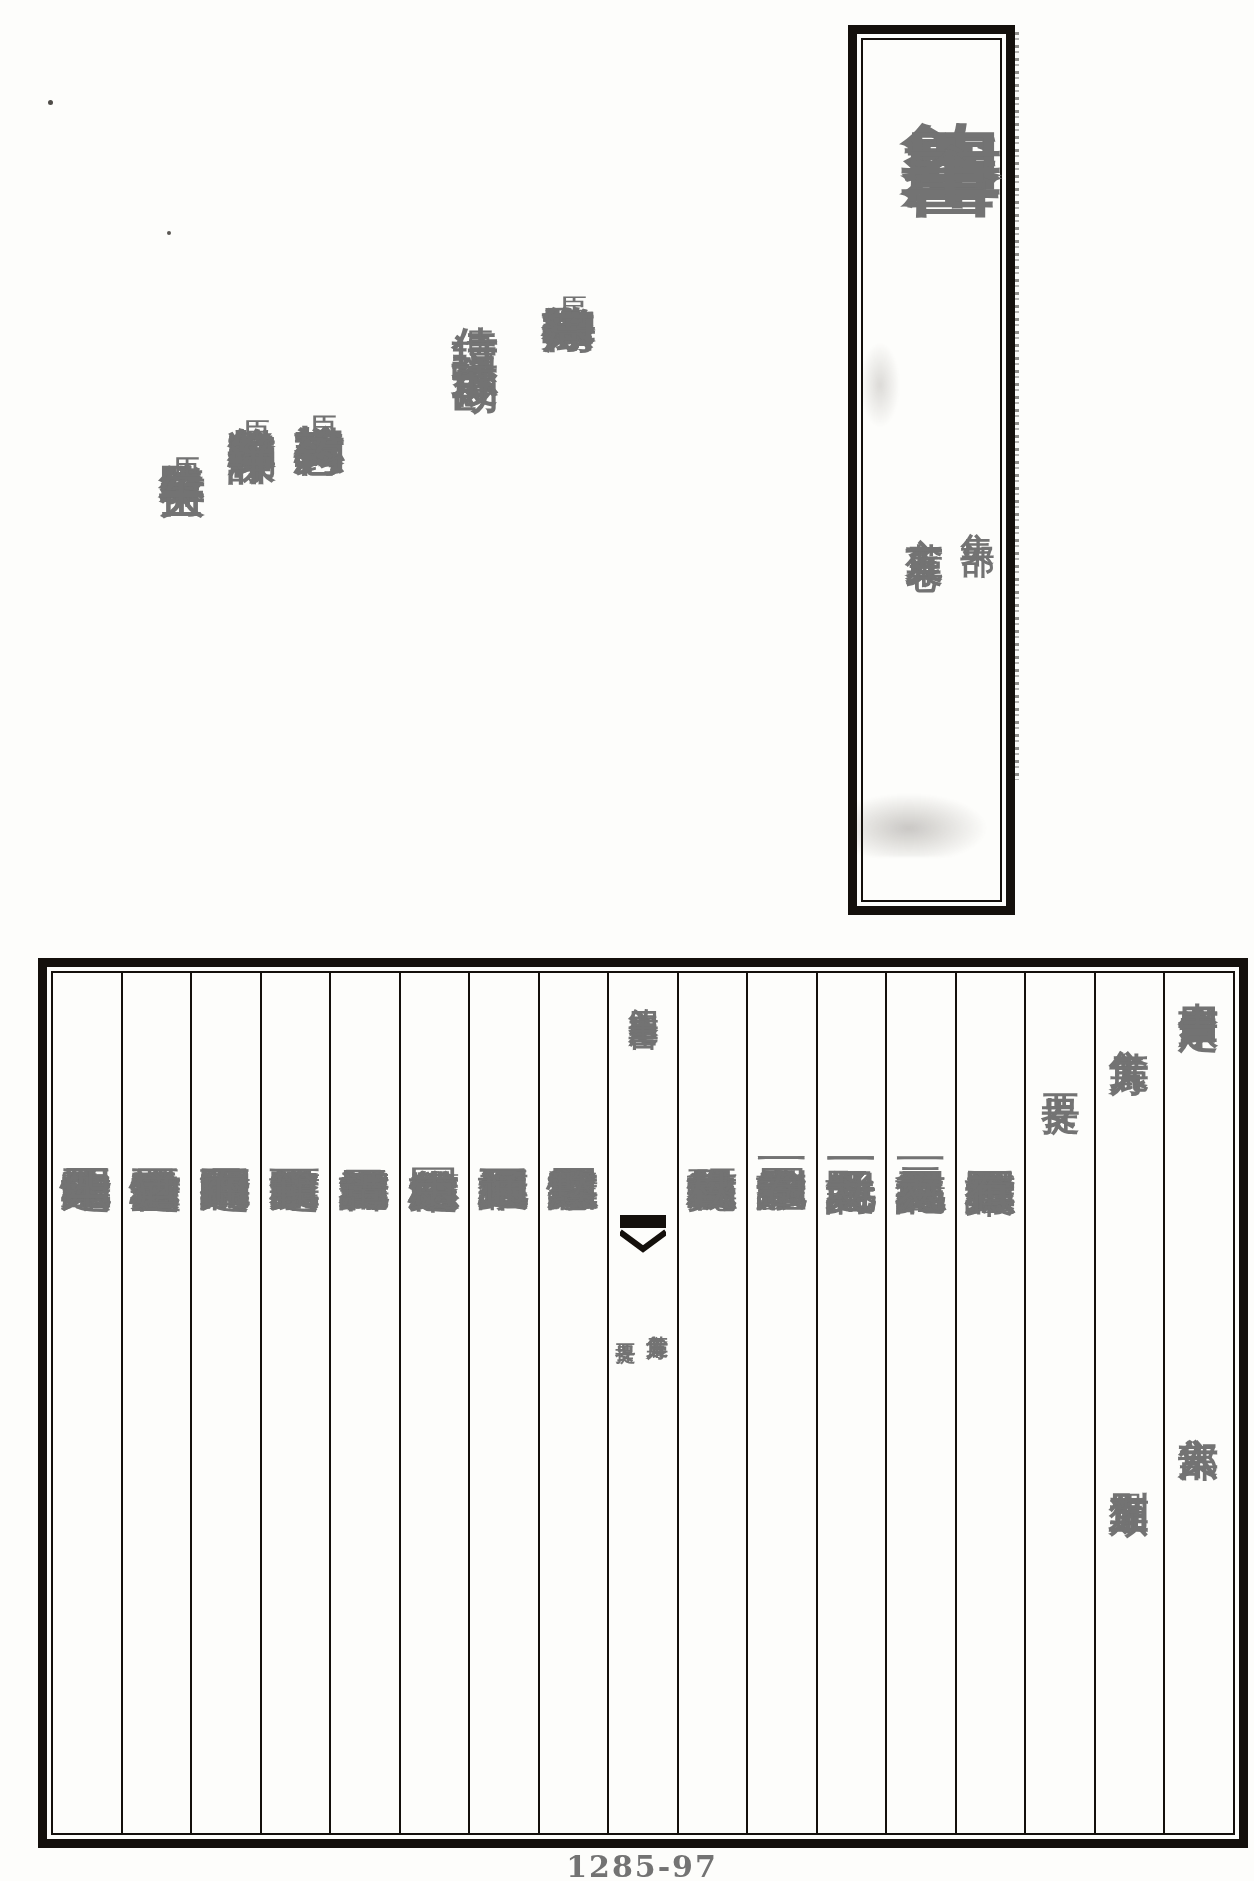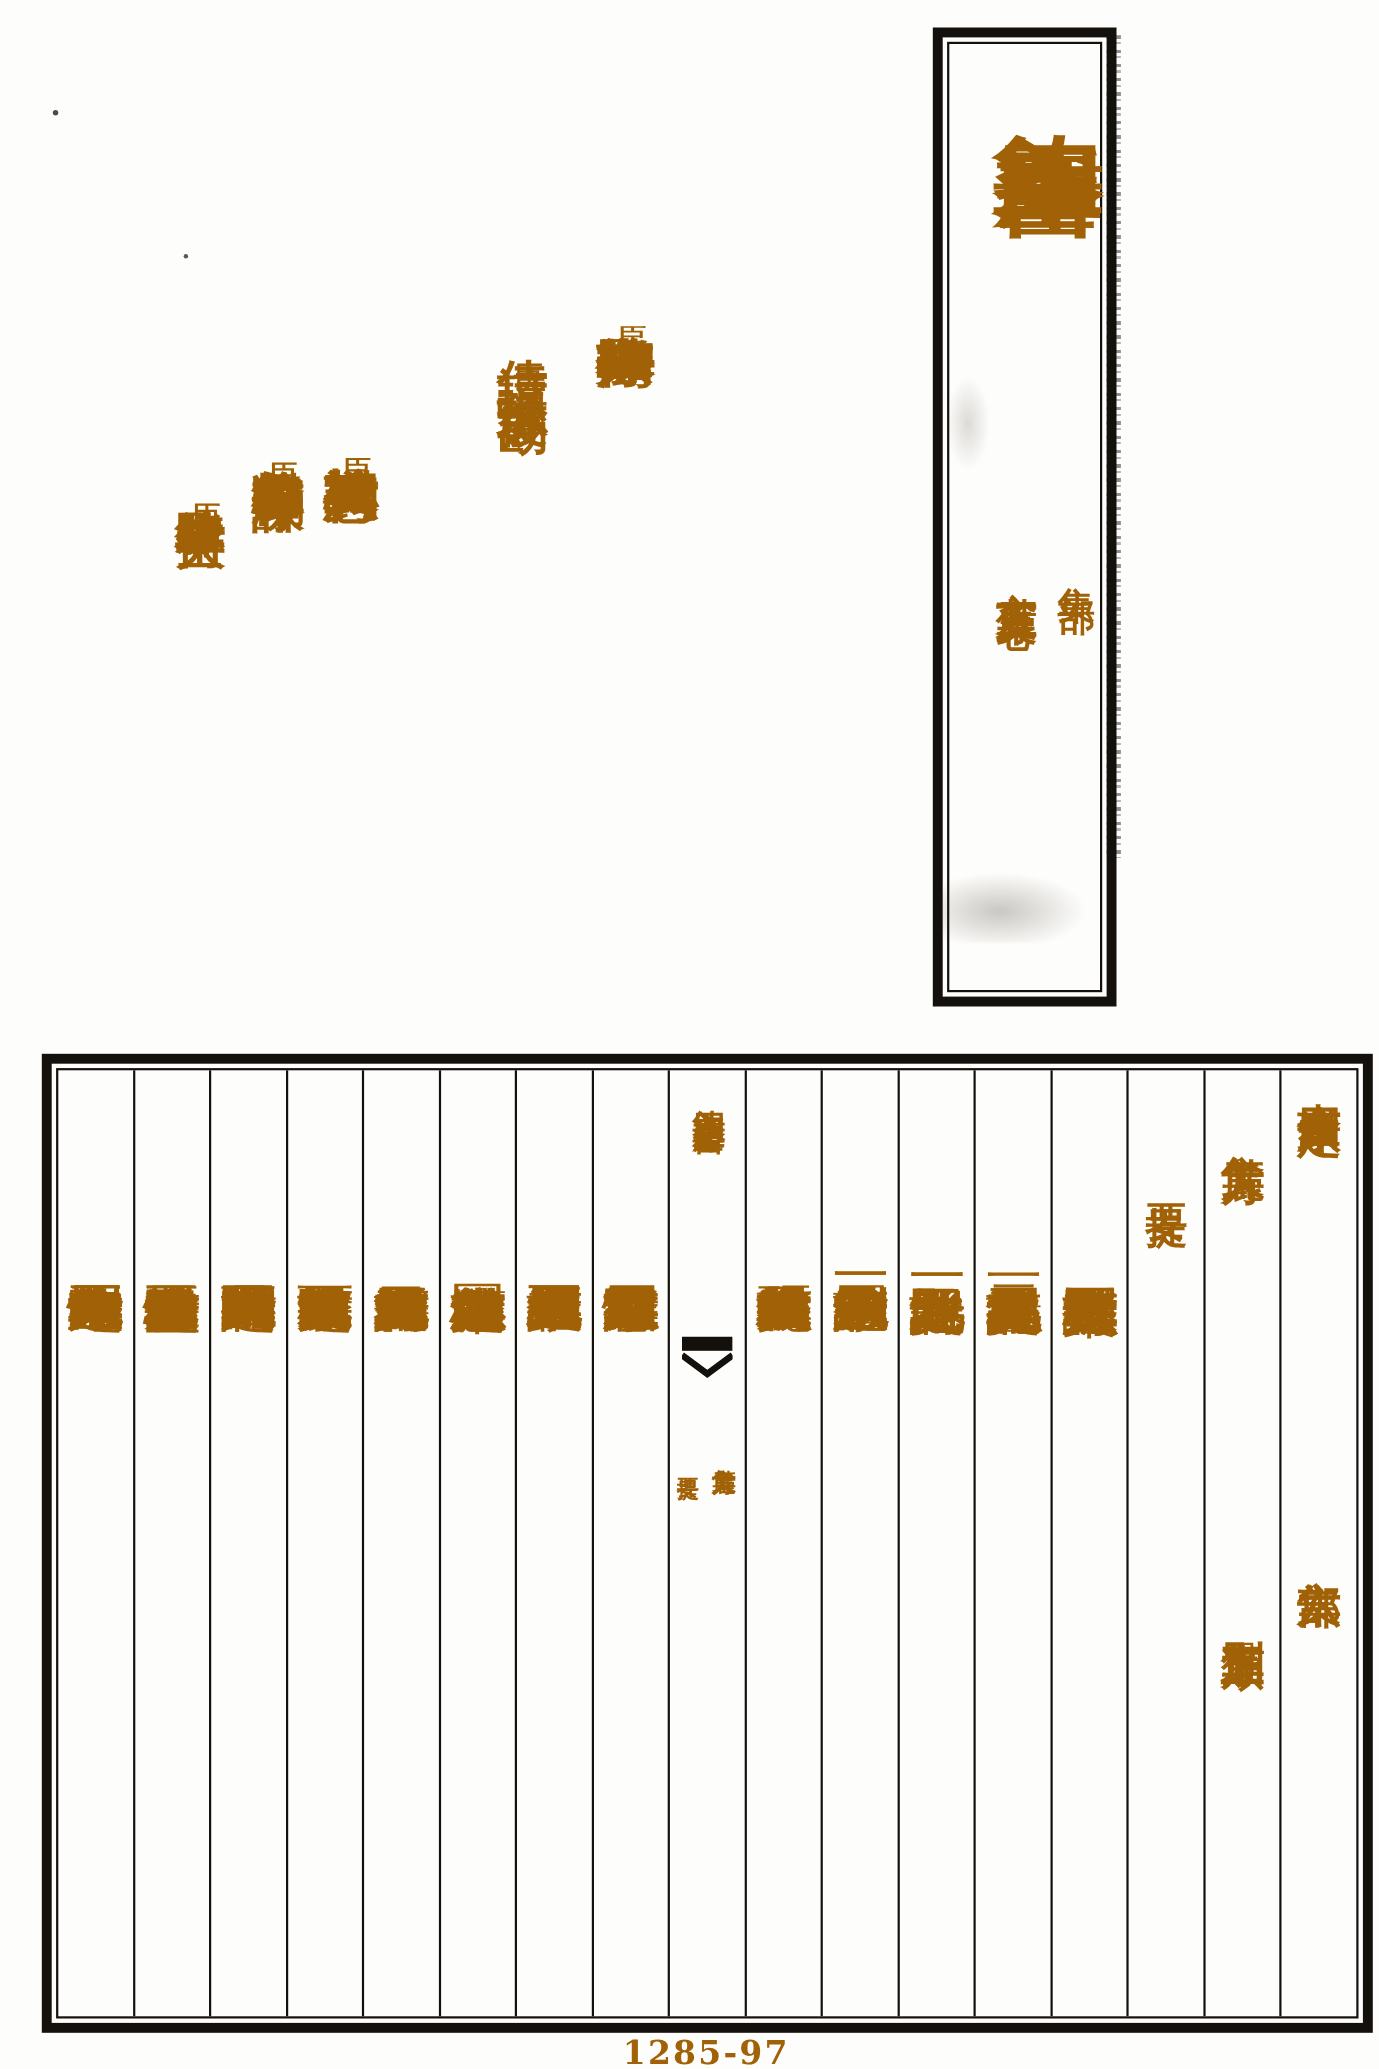--- a/index.html
+++ b/index.html
@@ -2,21 +2,21 @@
 <html><head>
 <meta charset="utf-8">
 <style>
   * { box-sizing: border-box; margin: 0; padding: 0; }
   html,body { background:#e8e8e8; }
   .page {
     position: relative;
     width: 1254px; height: 1881px;
     margin: 0 auto;
     background: #fdfdfb;
-    color: #a16207;
+    color: #737373;
     font-family: "DejaVu Serif", "Liberation Serif", serif;
     overflow: hidden;
   }
   .vtext { writing-mode: vertical-rl; white-space: nowrap; }
 
   
   .title-box {
     position: absolute; left: 848px; top: 25px;
     width: 167px; height: 890px;
     border: 9px solid #14100c;

